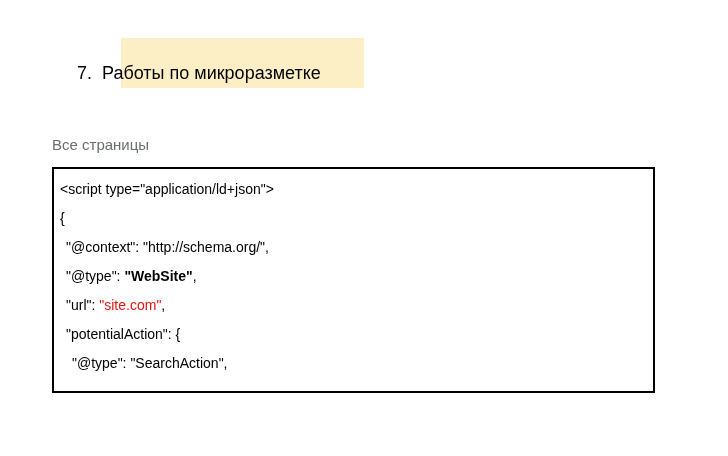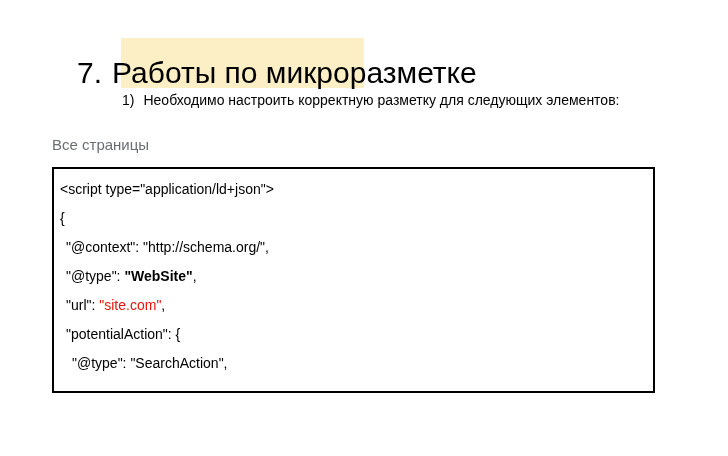--- a/index.html
+++ b/index.html
@@ -21,21 +21,21 @@
     left: 121px;
     top: 38px;
     width: 243px;
     height: 50px;
     background: var(--highlight, #fcefc5);
   }
   .heading {
     position: absolute;
     left: 77px;
     top: 60px;
-    font-size: 30px;
+    font-size: 18px;
     line-height: 26px;
     white-space: nowrap;
     color: #000000;
   }
   .heading .h-title {
     margin-left: 10px;
   }
   .bullet {
     position: absolute;
     left: 122px;
@@ -85,23 +85,20 @@
 <body>
 
 <div class="canvas">
 
   <div class="heading-highlight"></div>
 
   <div class="heading">
     <span class="h-num">7.</span><span class="h-title">Работы по микроразметке</span>
   </div>
 
-  <div class="bullet">
-    <span class="b-marker">1)</span><span class="b-text">Необходимо настроить корректную разметку для следующих элементов:</span>
-  </div>
 
   <div class="subtitle">Все страницы</div>
 
   <div class="code-box" id="code-box">
       <div class="code-line ind-0"><span class="seg-plain">&lt;script type="application/ld+json"&gt;</span></div>
       <div class="code-line ind-0"><span class="seg-plain">{</span></div>
       <div class="code-line ind-1"><span class="seg-plain">"@context": "http://schema.org/",</span></div>
       <div class="code-line ind-1"><span class="seg-plain">"@type": </span><span class="seg-bold">"WebSite"</span><span class="seg-plain">,</span></div>
       <div class="code-line ind-1"><span class="seg-plain">"url": </span><span class="seg-red">"site.com"</span><span class="seg-plain">,</span></div>
       <div class="code-line ind-1"><span class="seg-plain">"potentialAction": {</span></div>

